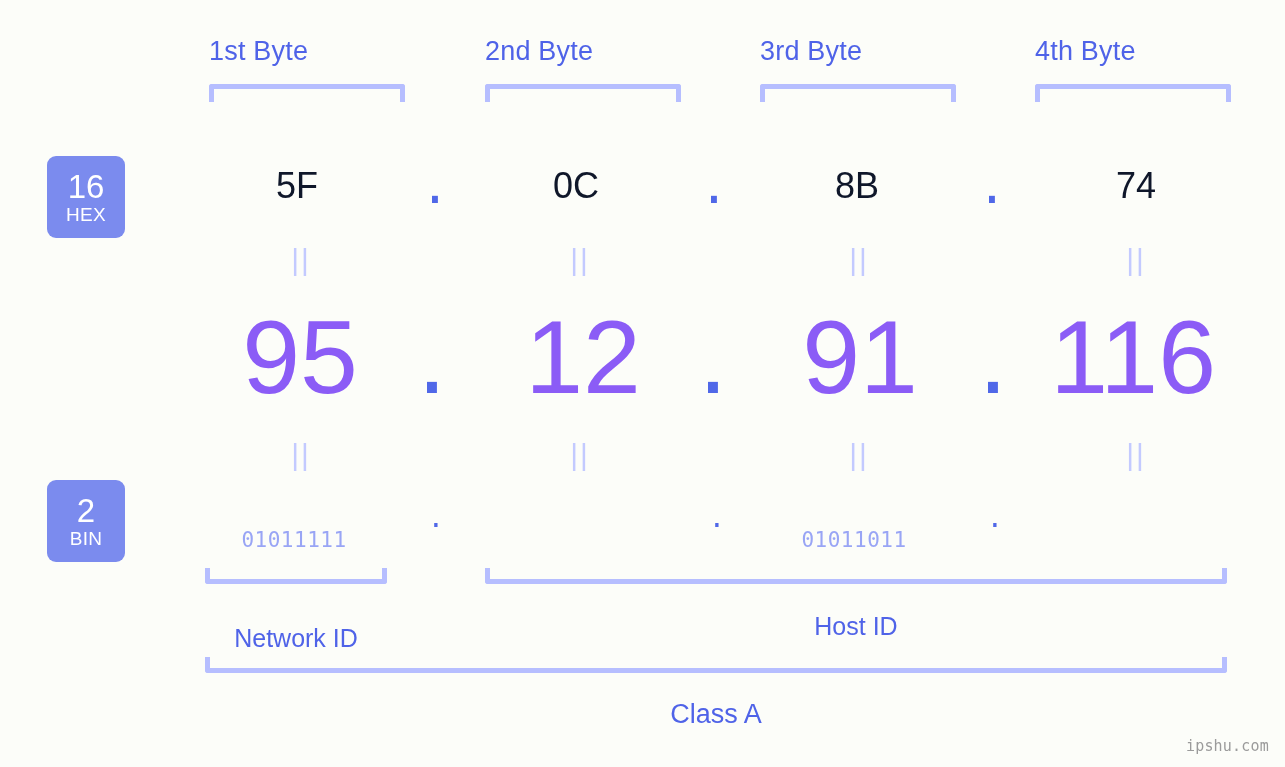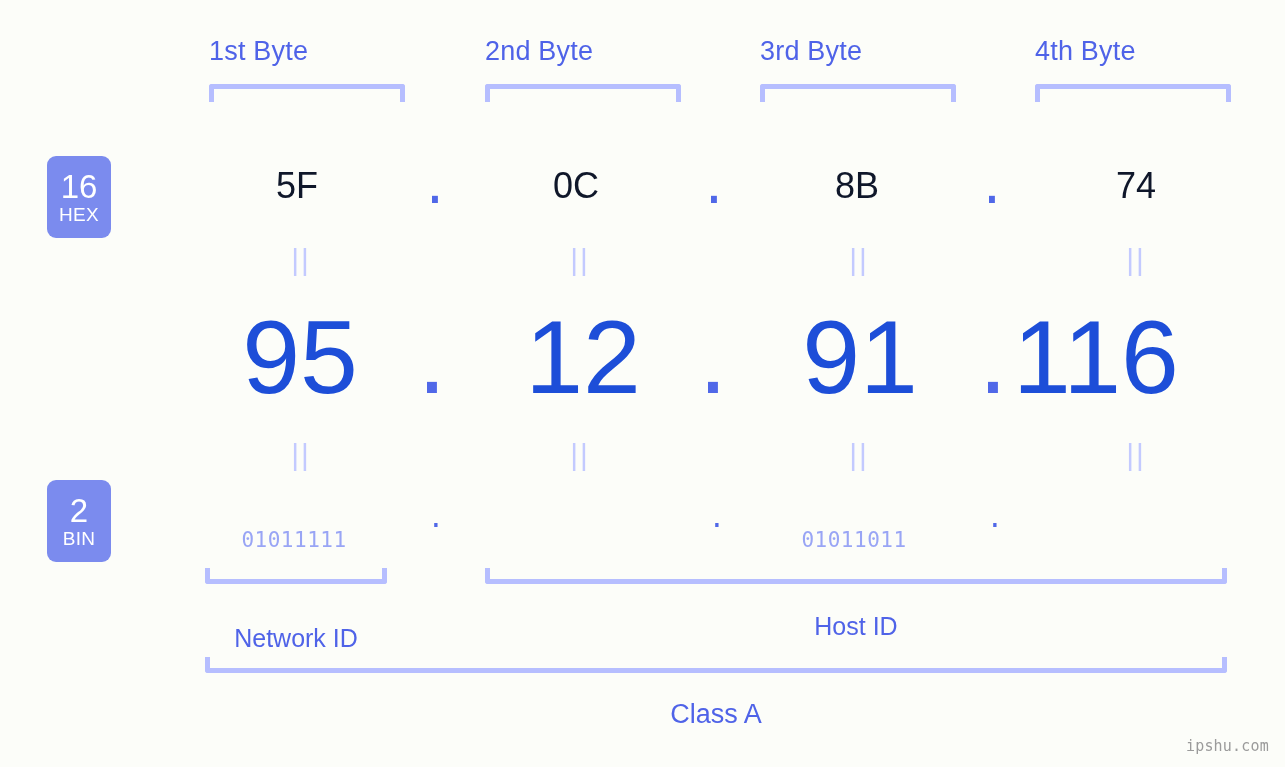--- a/index.html
+++ b/index.html
@@ -42,21 +42,21 @@
     border-right: 5px solid #b6beff;
     border-top-left-radius: 3px;
     border-top-right-radius: 3px;
     box-sizing: border-box;
   }
 
   
   .badge {
     position: absolute;
     left: 47px;
-    width: 64px;
+    width: 78px;
     height: 82px;
     background: #7b8bee;
     border-radius: 9px;
     color: #ffffff;
     display: flex;
     flex-direction: column;
     align-items: center;
     justify-content: center;
     box-sizing: border-box;
   }
@@ -101,21 +101,21 @@
     color: #5068e8;
   }
 
   
   .dec-val {
     top: 297px;
     width: 196px;
     font-family: "Liberation Sans", sans-serif;
     font-size: 104px;
     line-height: 120px;
-    color: #1d4ed8;
+    color: #8b5cf6;
   }
   .dec-dot {
     top: 297px;
     width: 80px;
     font-family: "Liberation Sans", sans-serif;
     font-size: 104px;
     line-height: 120px;
     color: #5068e8;
   }
 
@@ -232,21 +232,21 @@
   <div class="eqmark eq-row1" style="left:482px;">||</div>
   <div class="eqmark eq-row1" style="left:761px;">||</div>
   <div class="eqmark eq-row1" style="left:1038px;">||</div>
 
   <div class="cell dec-val" style="left:202px;">95</div>
   <div class="cell dec-dot" style="left:392px;">.</div>
   <div class="cell dec-val" style="left:485px;">12</div>
   <div class="cell dec-dot" style="left:673px;">.</div>
   <div class="cell dec-val" style="left:762px;">91</div>
   <div class="cell dec-dot" style="left:953px;">.</div>
-  <div class="cell dec-val" style="left:998px;">116</div>
+  <div class="cell dec-val" style="left:1020px;text-align:right;">116</div>
 
   <div class="eqmark eq-row2" style="left:203px;">||</div>
   <div class="eqmark eq-row2" style="left:482px;">||</div>
   <div class="eqmark eq-row2" style="left:761px;">||</div>
   <div class="eqmark eq-row2" style="left:1038px;">||</div>
 
   <div class="cell bin-val" style="left:189px;">01011111</div>
   <div class="cell bin-dot" style="left:396px;">.</div>
   <div class="cell bin-dot" style="left:677px;">.</div>
   <div class="cell bin-val" style="left:749px;">01011011</div>

